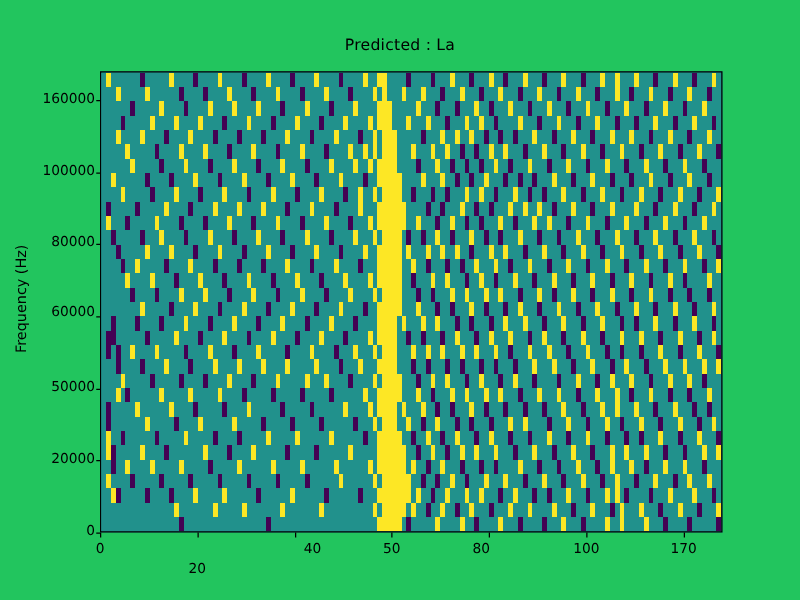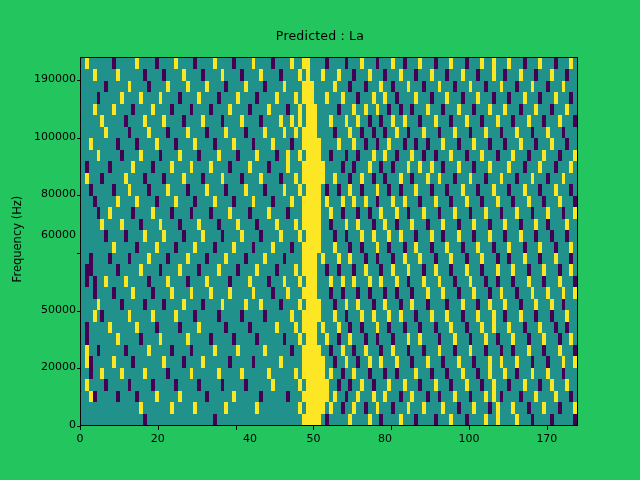--- a/index.html
+++ b/index.html
@@ -1116,44 +1116,44 @@
         <rect x="127" y="26" width="1" height="1" fill="#fde725" shape-rendering="crispEdges"></rect>
         <rect x="127" y="30" width="1" height="1" fill="#fde725" shape-rendering="crispEdges"></rect>
         <rect x="127" y="31" width="1" height="1" fill="#440154" shape-rendering="crispEdges"></rect>
       </svg>
   </div>
 
   <div id="xtick-container">
       <div class="tick-line xtick" style="left: 80px; top: 426px;"></div>
       <div class="xticklabel" style="left: 80px; top: 432px;">0</div>
       <div class="tick-line xtick" style="left: 157.812px; top: 426px;"></div>
-      <div class="xticklabel" style="left: 157.812px; top: 432px;">20</div>
+      <div class="xticklabel" style="left: 157.812px; top: 448px;">20</div>
       <div class="tick-line xtick" style="left: 235.625px; top: 426px;"></div>
       <div class="xticklabel" style="left: 250px; top: 432px;">40</div>
       <div class="tick-line xtick" style="left: 313.438px; top: 426px;"></div>
       <div class="xticklabel" style="left: 313.438px; top: 432px;">50</div>
       <div class="tick-line xtick" style="left: 391.25px; top: 426px;"></div>
       <div class="xticklabel" style="left: 385px; top: 432px;">80</div>
       <div class="tick-line xtick" style="left: 469.062px; top: 426px;"></div>
       <div class="xticklabel" style="left: 469.062px; top: 432px;">100</div>
       <div class="tick-line xtick" style="left: 546.875px; top: 426px;"></div>
       <div class="xticklabel" style="left: 546.875px; top: 432px;">170</div>
     </div>
   <div id="ytick-container">
       <div class="tick-line ytick" style="left: 76.5px; top: 426px;"></div>
       <div class="yticklabel" style="left: 12px; top: 426px;">0</div>
       <div class="tick-line ytick" style="left: 76.5px; top: 368.344px;"></div>
       <div class="yticklabel" style="left: 12px; top: 368.344px;">20000</div>
       <div class="tick-line ytick" style="left: 76.5px; top: 310.688px;"></div>
       <div class="yticklabel" style="left: 12px; top: 310.688px;">50000</div>
       <div class="tick-line ytick" style="left: 76.5px; top: 253.031px;"></div>
-      <div class="yticklabel" style="left: 12px; top: 236px; text-align: right;">60000</div>
+      <div class="yticklabel" style="left: 12px; top: 251px; text-align: right;">60000</div>
       <div class="tick-line ytick" style="left: 76.5px; top: 195.375px;"></div>
       <div class="yticklabel" style="left: 12px; top: 195.375px;">80000</div>
       <div class="tick-line ytick" style="left: 76.5px; top: 137.719px;"></div>
       <div class="yticklabel" style="left: 12px; top: 137.719px;">100000</div>
       <div class="tick-line ytick" style="left: 76.5px; top: 80.0625px;"></div>
-      <div class="yticklabel" style="left: 12px; top: 80.0625px;">190000</div>
+      <div class="yticklabel" style="left: 12px; top: 80.0625px;">160000</div>
     </div>
 
   <div id="ylabel">Frequency (Hz)</div>
 
 </div>
 
 </body></html>

